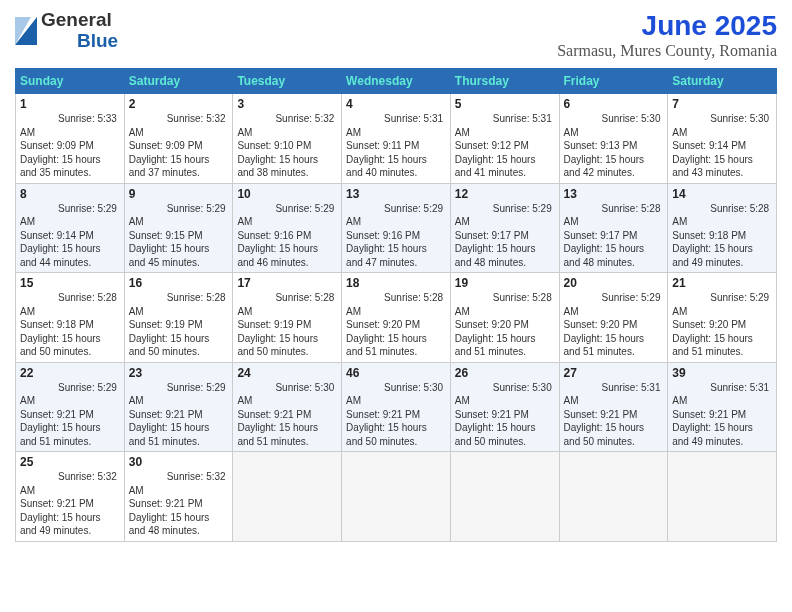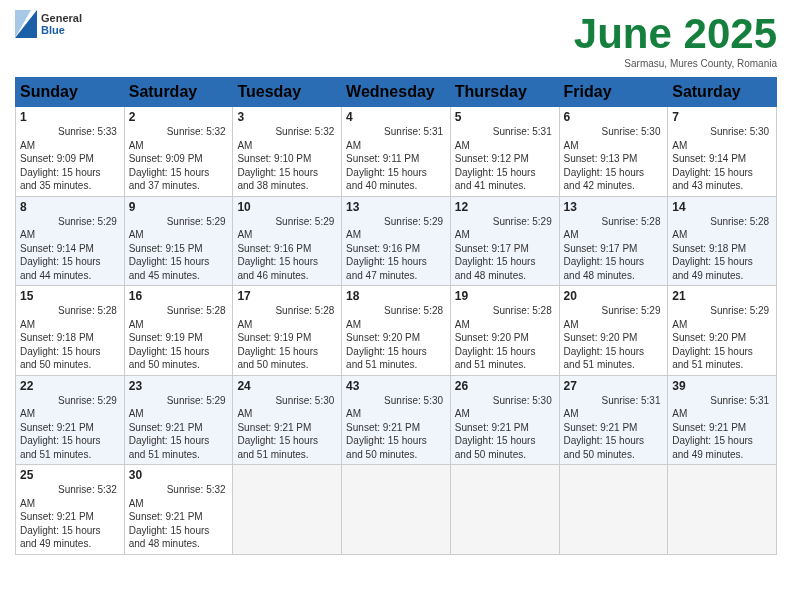--- a/index.html
+++ b/index.html
@@ -20,54 +20,55 @@
       display: flex;
       justify-content: space-between;
       align-items: flex-start;
       margin-bottom: 8px;
     }
     .logo {
       display: flex;
       align-items: center;
     }
     .logo-text {
-      font-size: 11px;
+      font-size: 19px;
       font-weight: bold;
       line-height: 1.1;
     }
     .logo-general { color: #333; }
-    .logo-blue { color: #1a5fa8; }
+    .logo-blue { color: #1a5fa8; margin-left: 36px; }
     .logo-icon {
       width: 22px;
       height: 28px;
       margin-right: 4px;
     }
     .title-block {
       text-align: right;
     }
     .month-title {
-      font-size: 42px;
+      font-size: 28px;
       font-weight: bold;
-      color: #15803d;
+      color: #1d4ed8;
     }
     .location {
-      font-size: 10px;
+      font-size: 16px;
       color: #555;
+      font-family: Liberation Serif, serif;
     }
     .calendar {
       width: 100%;
       border-collapse: collapse;
       font-size: 10px;
     }
     .calendar th {
       background: #2a6db5;
-      color: #000000;
+      color: #5eead4;
       padding: 5px 4px;
       text-align: left;
-      font-size: 16px;
+      font-size: 12px;
       font-weight: bold;
       border: 1px solid #2a6db5;
     }
     .calendar td {
       border: 1px solid #ccc;
       vertical-align: top;
       padding: 3px 4px;
       width: calc(100% / 7);
       min-height: 72px;
       height: 72px;
@@ -156,21 +157,21 @@
           <td><span class="day-num">17</span><span class="day-info">Sunrise: 5:28 AM<br>Sunset: 9:19 PM<br>Daylight: 15 hours<br>and 50 minutes.</span></td>
           <td><span class="day-num">18</span><span class="day-info">Sunrise: 5:28 AM<br>Sunset: 9:20 PM<br>Daylight: 15 hours<br>and 51 minutes.</span></td>
           <td><span class="day-num">19</span><span class="day-info">Sunrise: 5:28 AM<br>Sunset: 9:20 PM<br>Daylight: 15 hours<br>and 51 minutes.</span></td>
           <td><span class="day-num">20</span><span class="day-info">Sunrise: 5:29 AM<br>Sunset: 9:20 PM<br>Daylight: 15 hours<br>and 51 minutes.</span></td>
           <td><span class="day-num">21</span><span class="day-info">Sunrise: 5:29 AM<br>Sunset: 9:20 PM<br>Daylight: 15 hours<br>and 51 minutes.</span></td>
         </tr>
         <tr>
           <td><span class="day-num">22</span><span class="day-info">Sunrise: 5:29 AM<br>Sunset: 9:21 PM<br>Daylight: 15 hours<br>and 51 minutes.</span></td>
           <td><span class="day-num">23</span><span class="day-info">Sunrise: 5:29 AM<br>Sunset: 9:21 PM<br>Daylight: 15 hours<br>and 51 minutes.</span></td>
           <td><span class="day-num">24</span><span class="day-info">Sunrise: 5:30 AM<br>Sunset: 9:21 PM<br>Daylight: 15 hours<br>and 51 minutes.</span></td>
-          <td><span class="day-num">43</span><span class="day-info">Sunrise: 5:30 AM<br>Sunset: 9:21 PM<br>Daylight: 15 hours<br>and 50 minutes.</span></td>
+          <td><span class="day-num">46</span><span class="day-info">Sunrise: 5:30 AM<br>Sunset: 9:21 PM<br>Daylight: 15 hours<br>and 50 minutes.</span></td>
           <td><span class="day-num">26</span><span class="day-info">Sunrise: 5:30 AM<br>Sunset: 9:21 PM<br>Daylight: 15 hours<br>and 50 minutes.</span></td>
           <td><span class="day-num">27</span><span class="day-info">Sunrise: 5:31 AM<br>Sunset: 9:21 PM<br>Daylight: 15 hours<br>and 50 minutes.</span></td>
           <td><span class="day-num">39</span><span class="day-info">Sunrise: 5:31 AM<br>Sunset: 9:21 PM<br>Daylight: 15 hours<br>and 49 minutes.</span></td>
         </tr>
         <tr class="last-row">
           <td><span class="day-num">25</span><span class="day-info">Sunrise: 5:32 AM<br>Sunset: 9:21 PM<br>Daylight: 15 hours<br>and 49 minutes.</span></td>
           <td><span class="day-num">30</span><span class="day-info">Sunrise: 5:32 AM<br>Sunset: 9:21 PM<br>Daylight: 15 hours<br>and 48 minutes.</span></td>
           <td class="empty-cell"></td>
           <td class="empty-cell"></td>
           <td class="empty-cell"></td>

